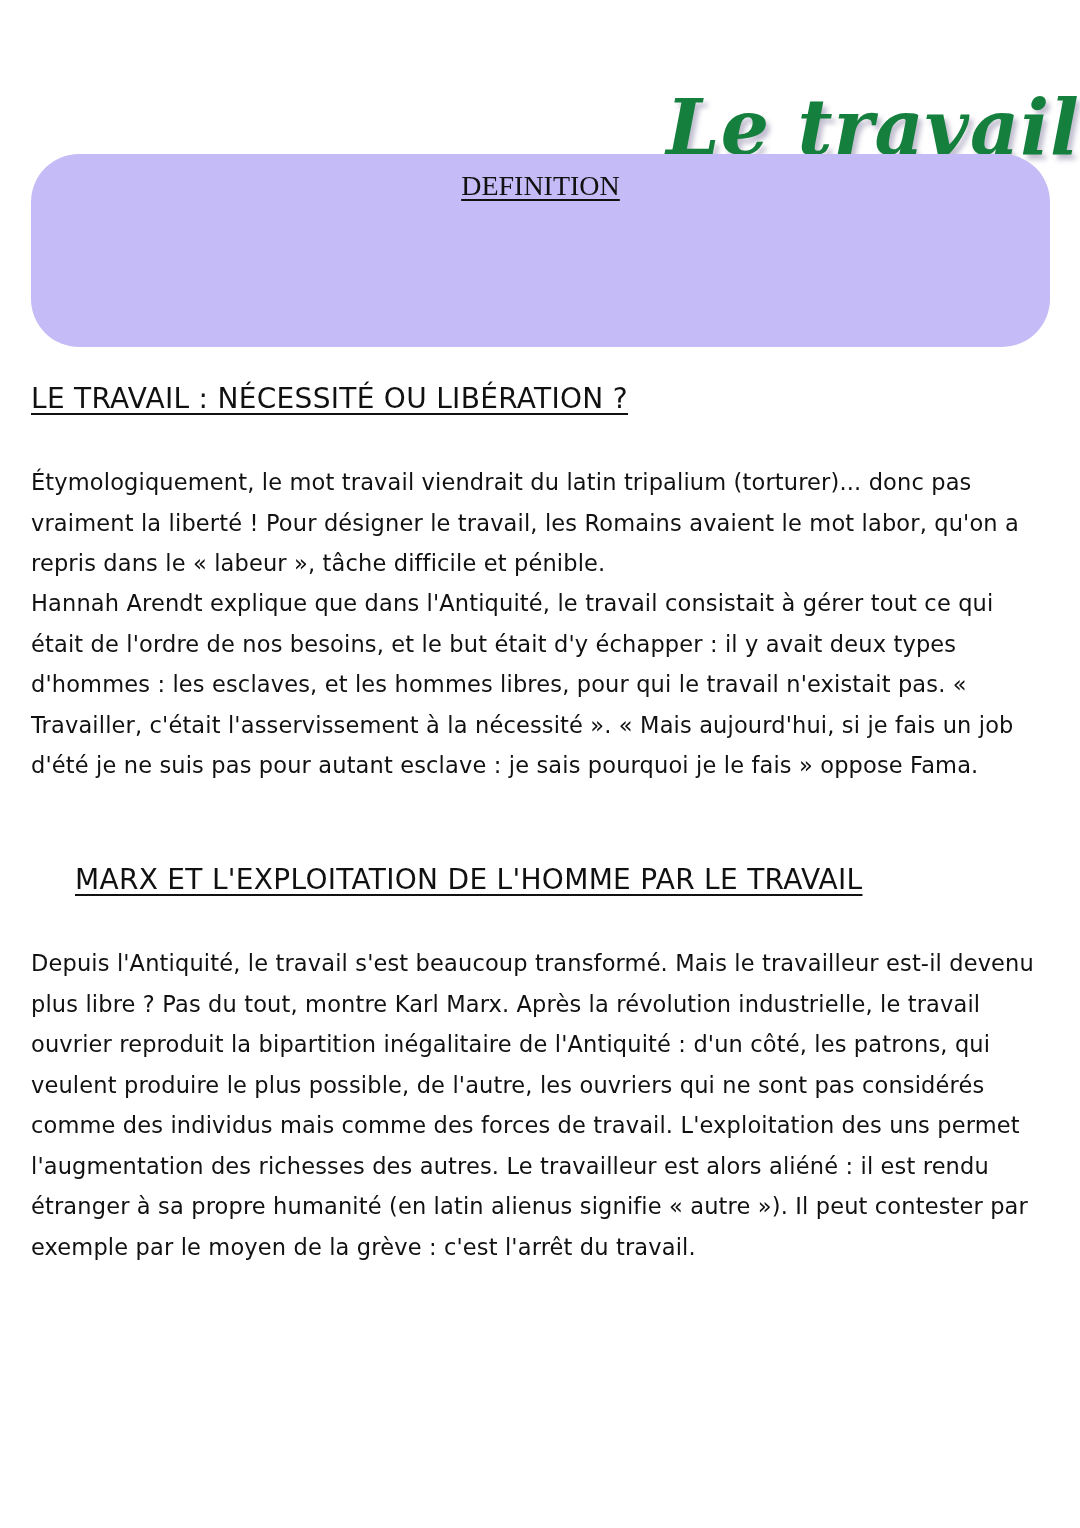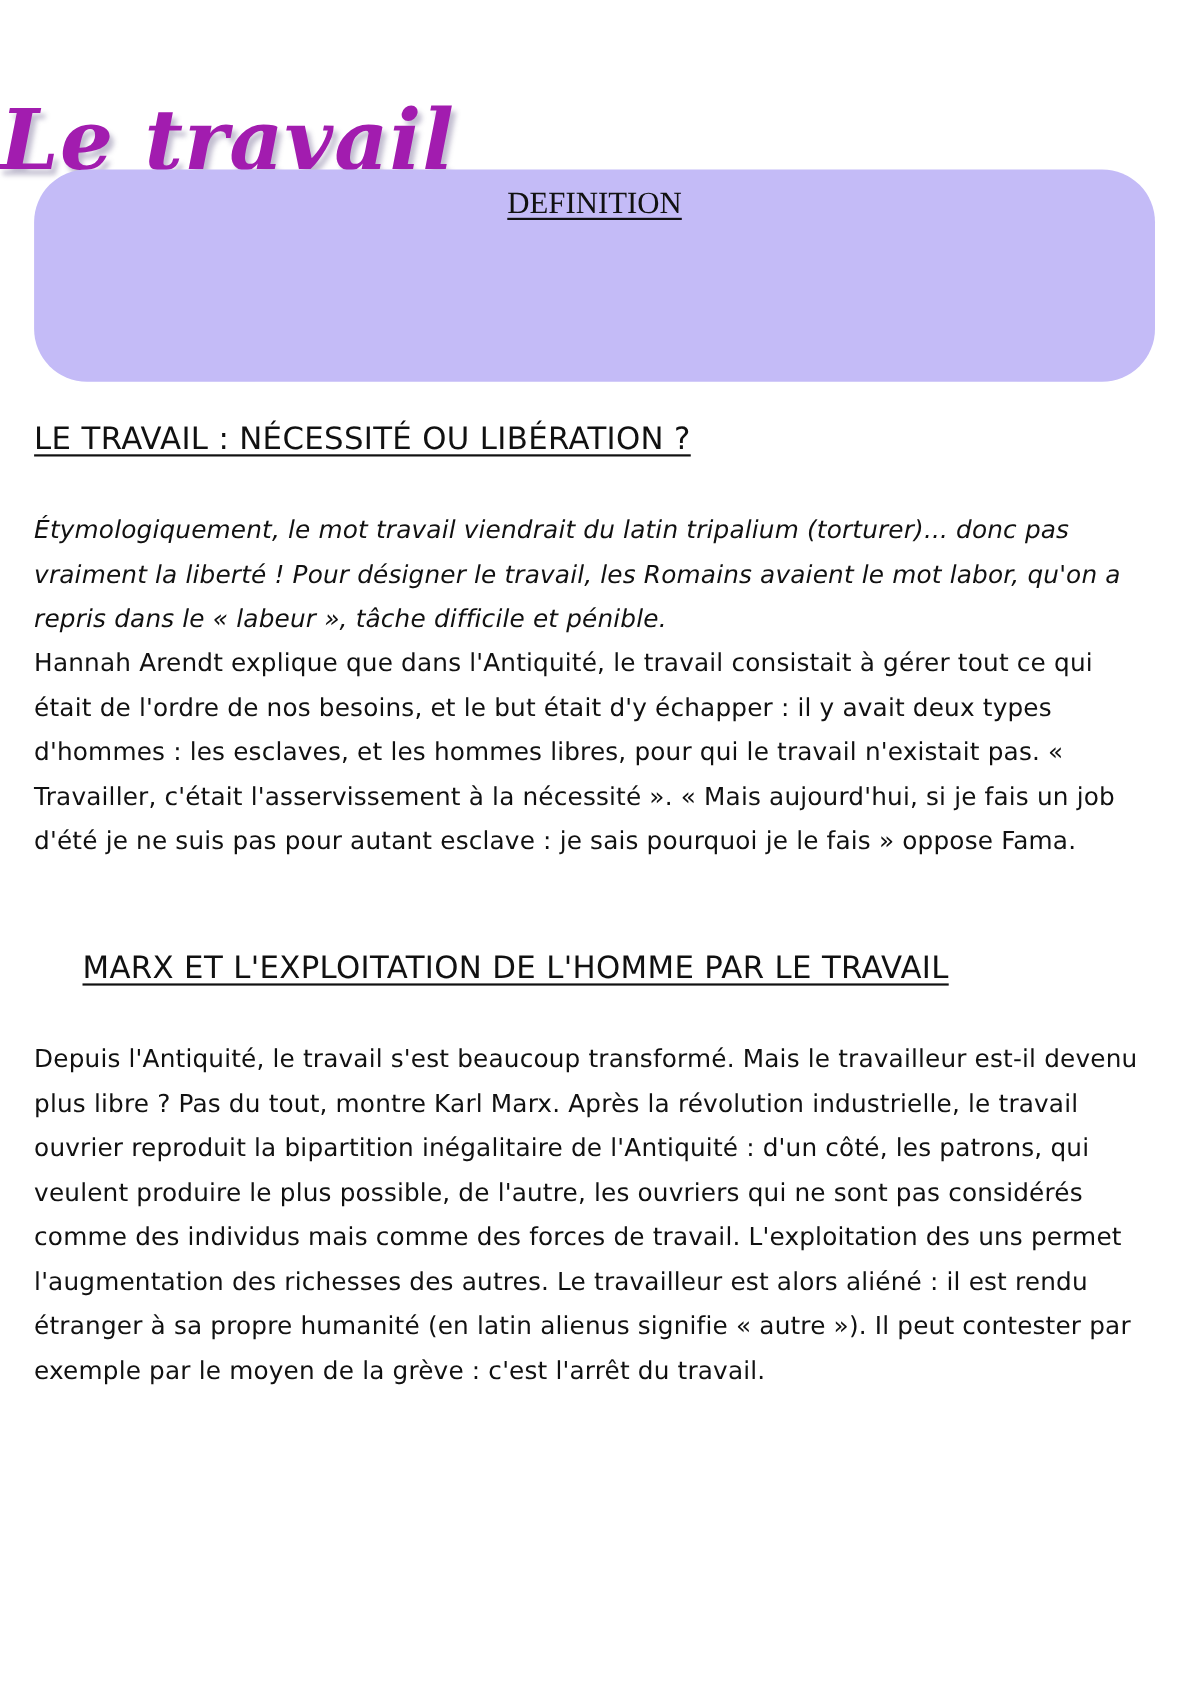--- a/index.html
+++ b/index.html
@@ -1,24 +1,24 @@
 <!DOCTYPE html>
 <html><head>
 <meta charset="utf-8">
 <style>
   html, body { margin: 0; padding: 0; background: #ffffff; }
   body {
     width: 1080px; height: 1528px; position: relative; overflow: hidden;
     font-family: "DejaVu Sans", sans-serif; color: #111;
   }
   .title {
-    position: absolute; left: 0; right: 0; top: 32px; text-align: left;
+    position: absolute; left: 0; right: 0; top: 32px; text-align: right;
     font-family: "DejaVu Serif", serif; font-style: italic; font-weight: bold;
     font-size: 76px; letter-spacing: 1px;
-    color: #a21caf;
+    color: #15803d;
     text-shadow: 4px 5px 5px rgba(80,70,120,0.35);
   }
   .def-box {
     position: absolute; left: 31px; top: 154px; width: 1019px; height: 193px;
     background: #c4bbf7; border-radius: 48px; box-sizing: border-box;
     padding: 14px 20px 0 20px;
   }
   .def-heading {
     text-align: center; font-size: 28px; text-decoration: underline;
     text-underline-offset: 4px; line-height: 36px; margin-bottom: 2px;
@@ -41,18 +41,18 @@
 <body>
 
 <h1 class="title">Le travail</h1>
 
 <div class="def-box">
   <div class="def-heading">DEFINITION</div>
 </div>
 
 <h2 class="section-heading" style="top:382px;text-align:center;">LE TRAVAIL : NÉCESSITÉ OU LIBÉRATION ?</h2>
 
-<p class="para" style="top:462px;font-style:italic;">Étymologiquement, le mot travail viendrait du latin tripalium (torturer)... donc pas vraiment la liberté ! Pour désigner le travail, les Romains avaient le mot labor, qu'on a repris dans le « labeur », tâche difficile et pénible.</p>
+<p class="para" style="top:462px;">Étymologiquement, le mot travail viendrait du latin tripalium (torturer)... donc pas vraiment la liberté ! Pour désigner le travail, les Romains avaient le mot labor, qu'on a repris dans le « labeur », tâche difficile et pénible.</p>
 <p class="para" style="top:583px;">Hannah Arendt explique que dans l'Antiquité, le travail consistait à gérer tout ce qui était de l'ordre de nos besoins, et le but était d'y échapper : il y avait deux types d'hommes : les esclaves, et les hommes libres, pour qui le travail n'existait pas. « Travailler, c'était l'asservissement à la nécessité ». « Mais aujourd'hui, si je fais un job d'été je ne suis pas pour autant esclave : je sais pourquoi je le fais » oppose Fama.</p>
 
 <h2 class="section-heading" style="top:863px;margin-left:44px;">MARX ET L'EXPLOITATION DE L'HOMME PAR LE TRAVAIL</h2>
 
 <p class="para" style="top:943px;">Depuis l'Antiquité, le travail s'est beaucoup transformé. Mais le travailleur est-il devenu plus libre ? Pas du tout, montre Karl Marx. Après la révolution industrielle, le travail ouvrier reproduit la bipartition inégalitaire de l'Antiquité : d'un côté, les patrons, qui veulent produire le plus possible, de l'autre, les ouvriers qui ne sont pas considérés comme des individus mais comme des forces de travail. L'exploitation des uns permet l'augmentation des richesses des autres. Le travailleur est alors aliéné : il est rendu étranger à sa propre humanité (en latin alienus signifie « autre »). Il peut contester par exemple par le moyen de la grève : c'est l'arrêt du travail.</p>
 
 </body></html>

